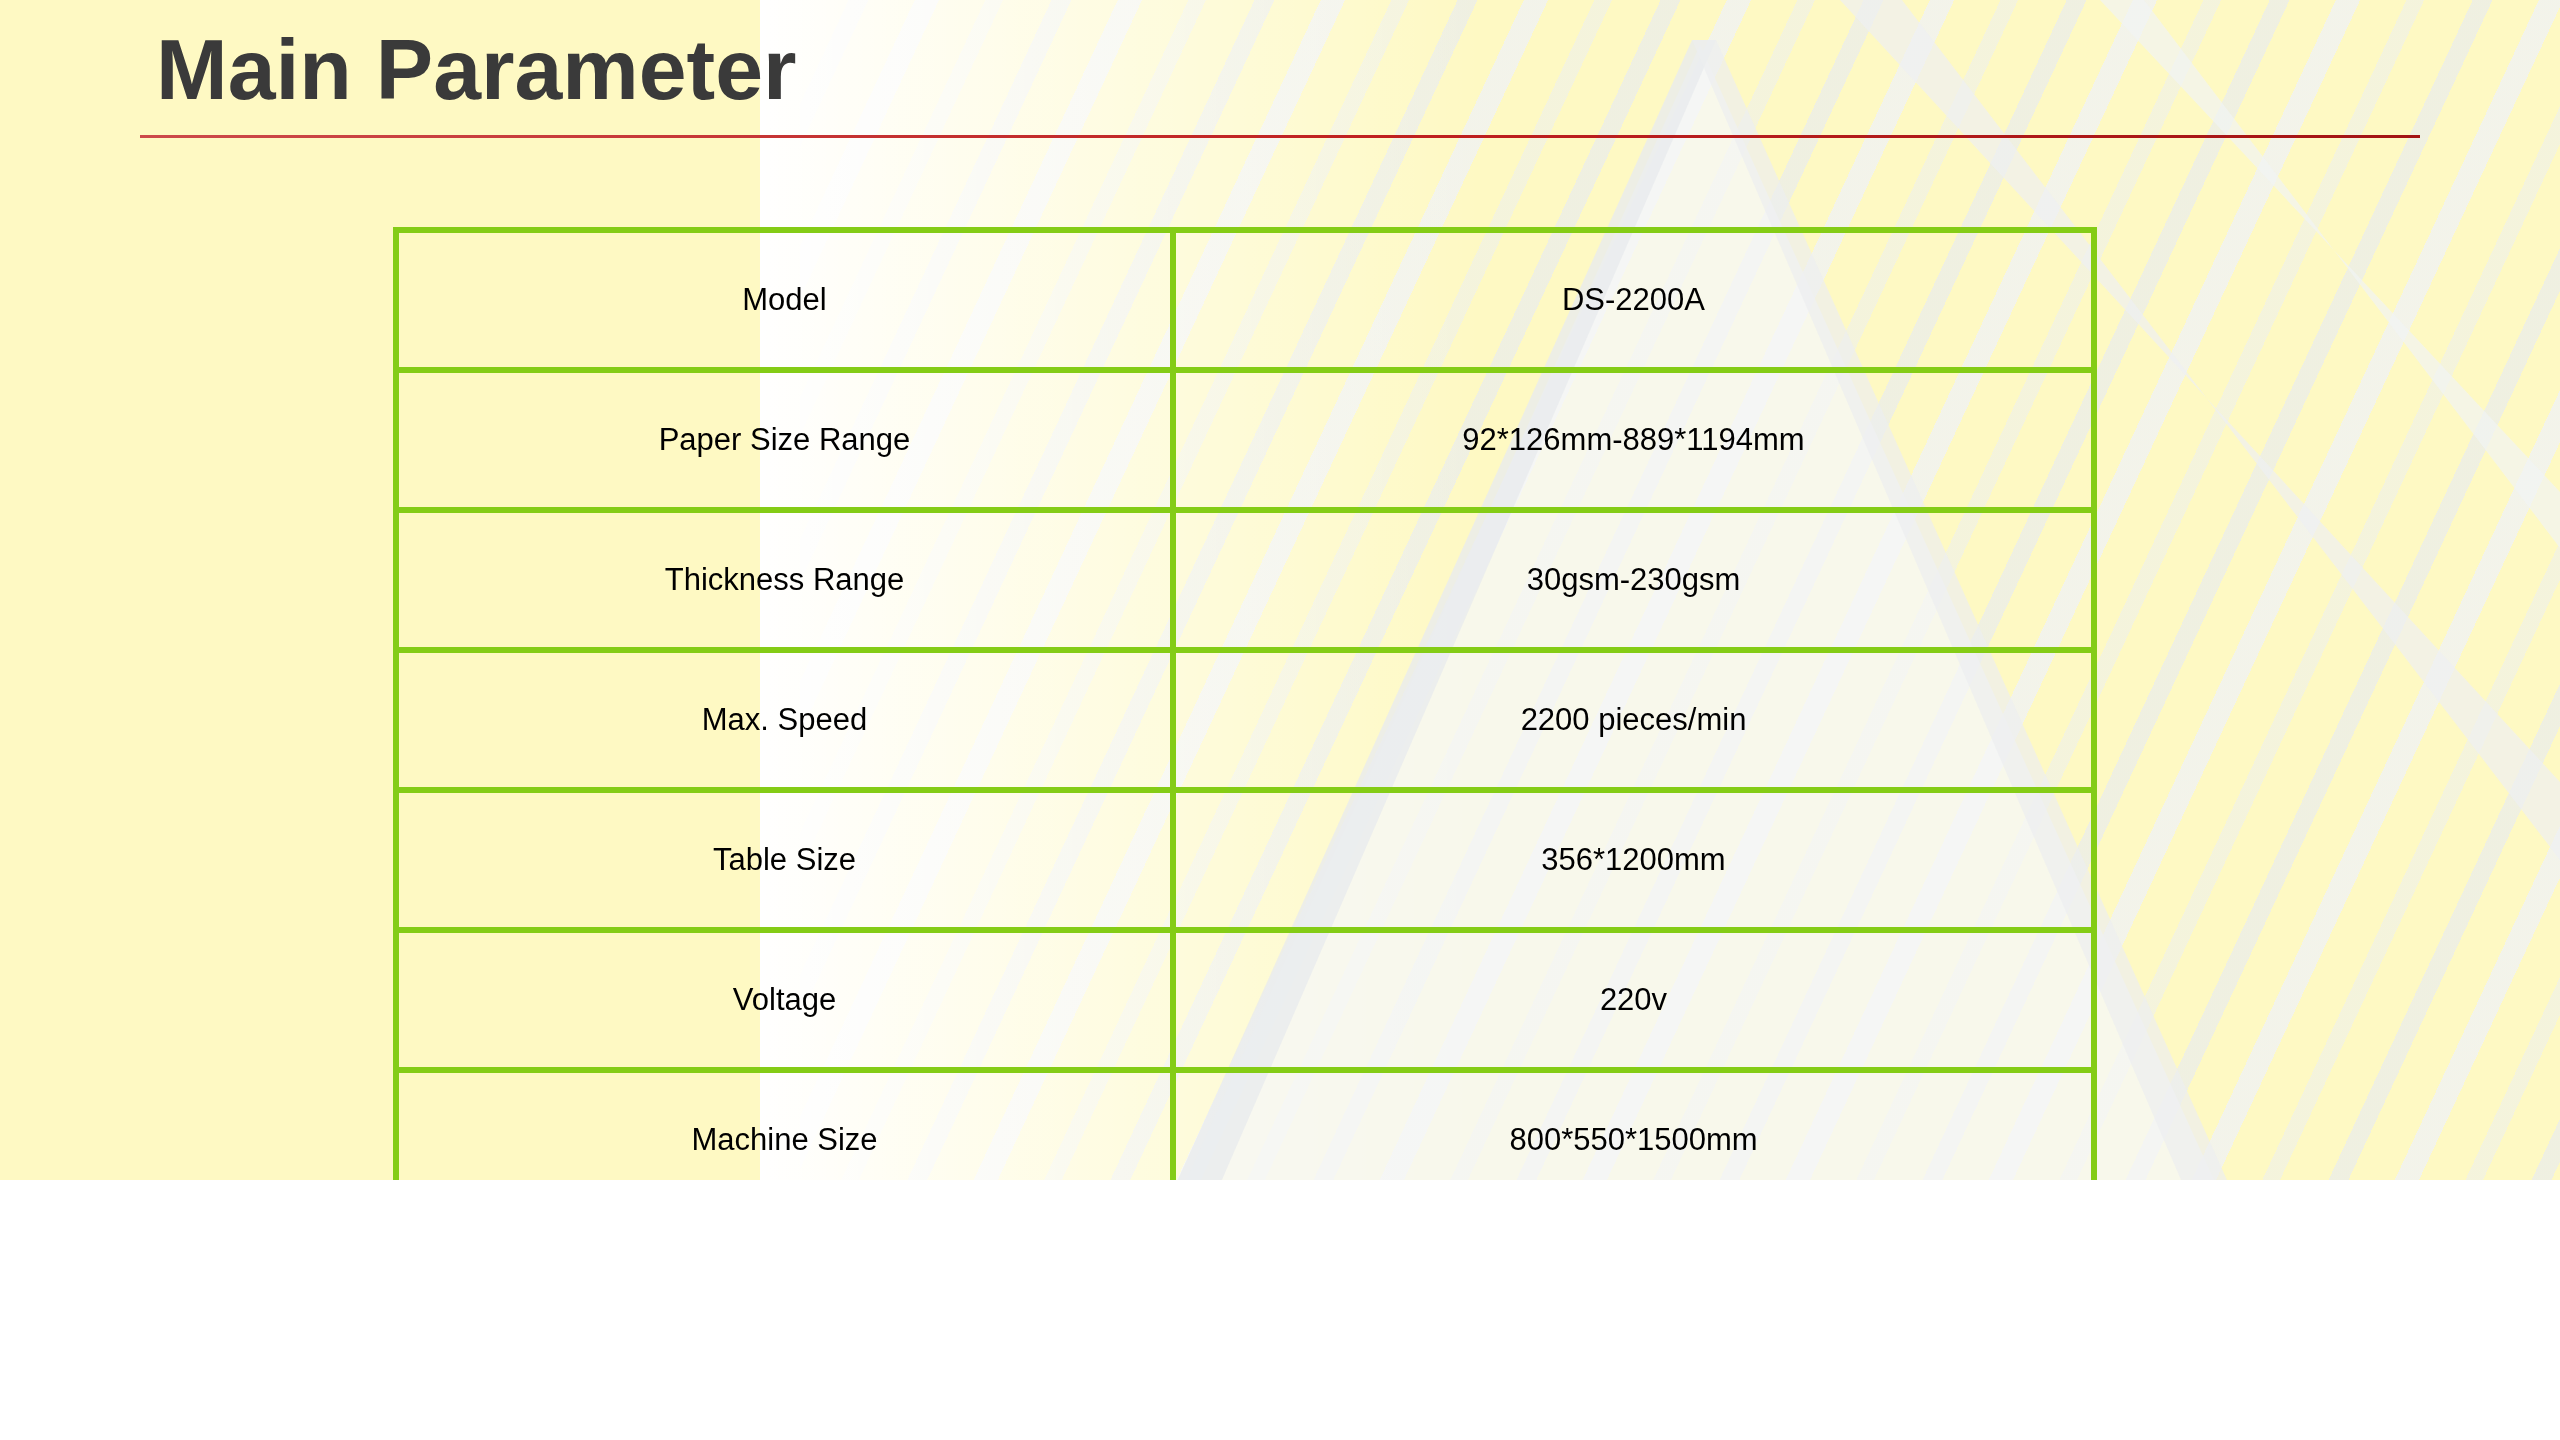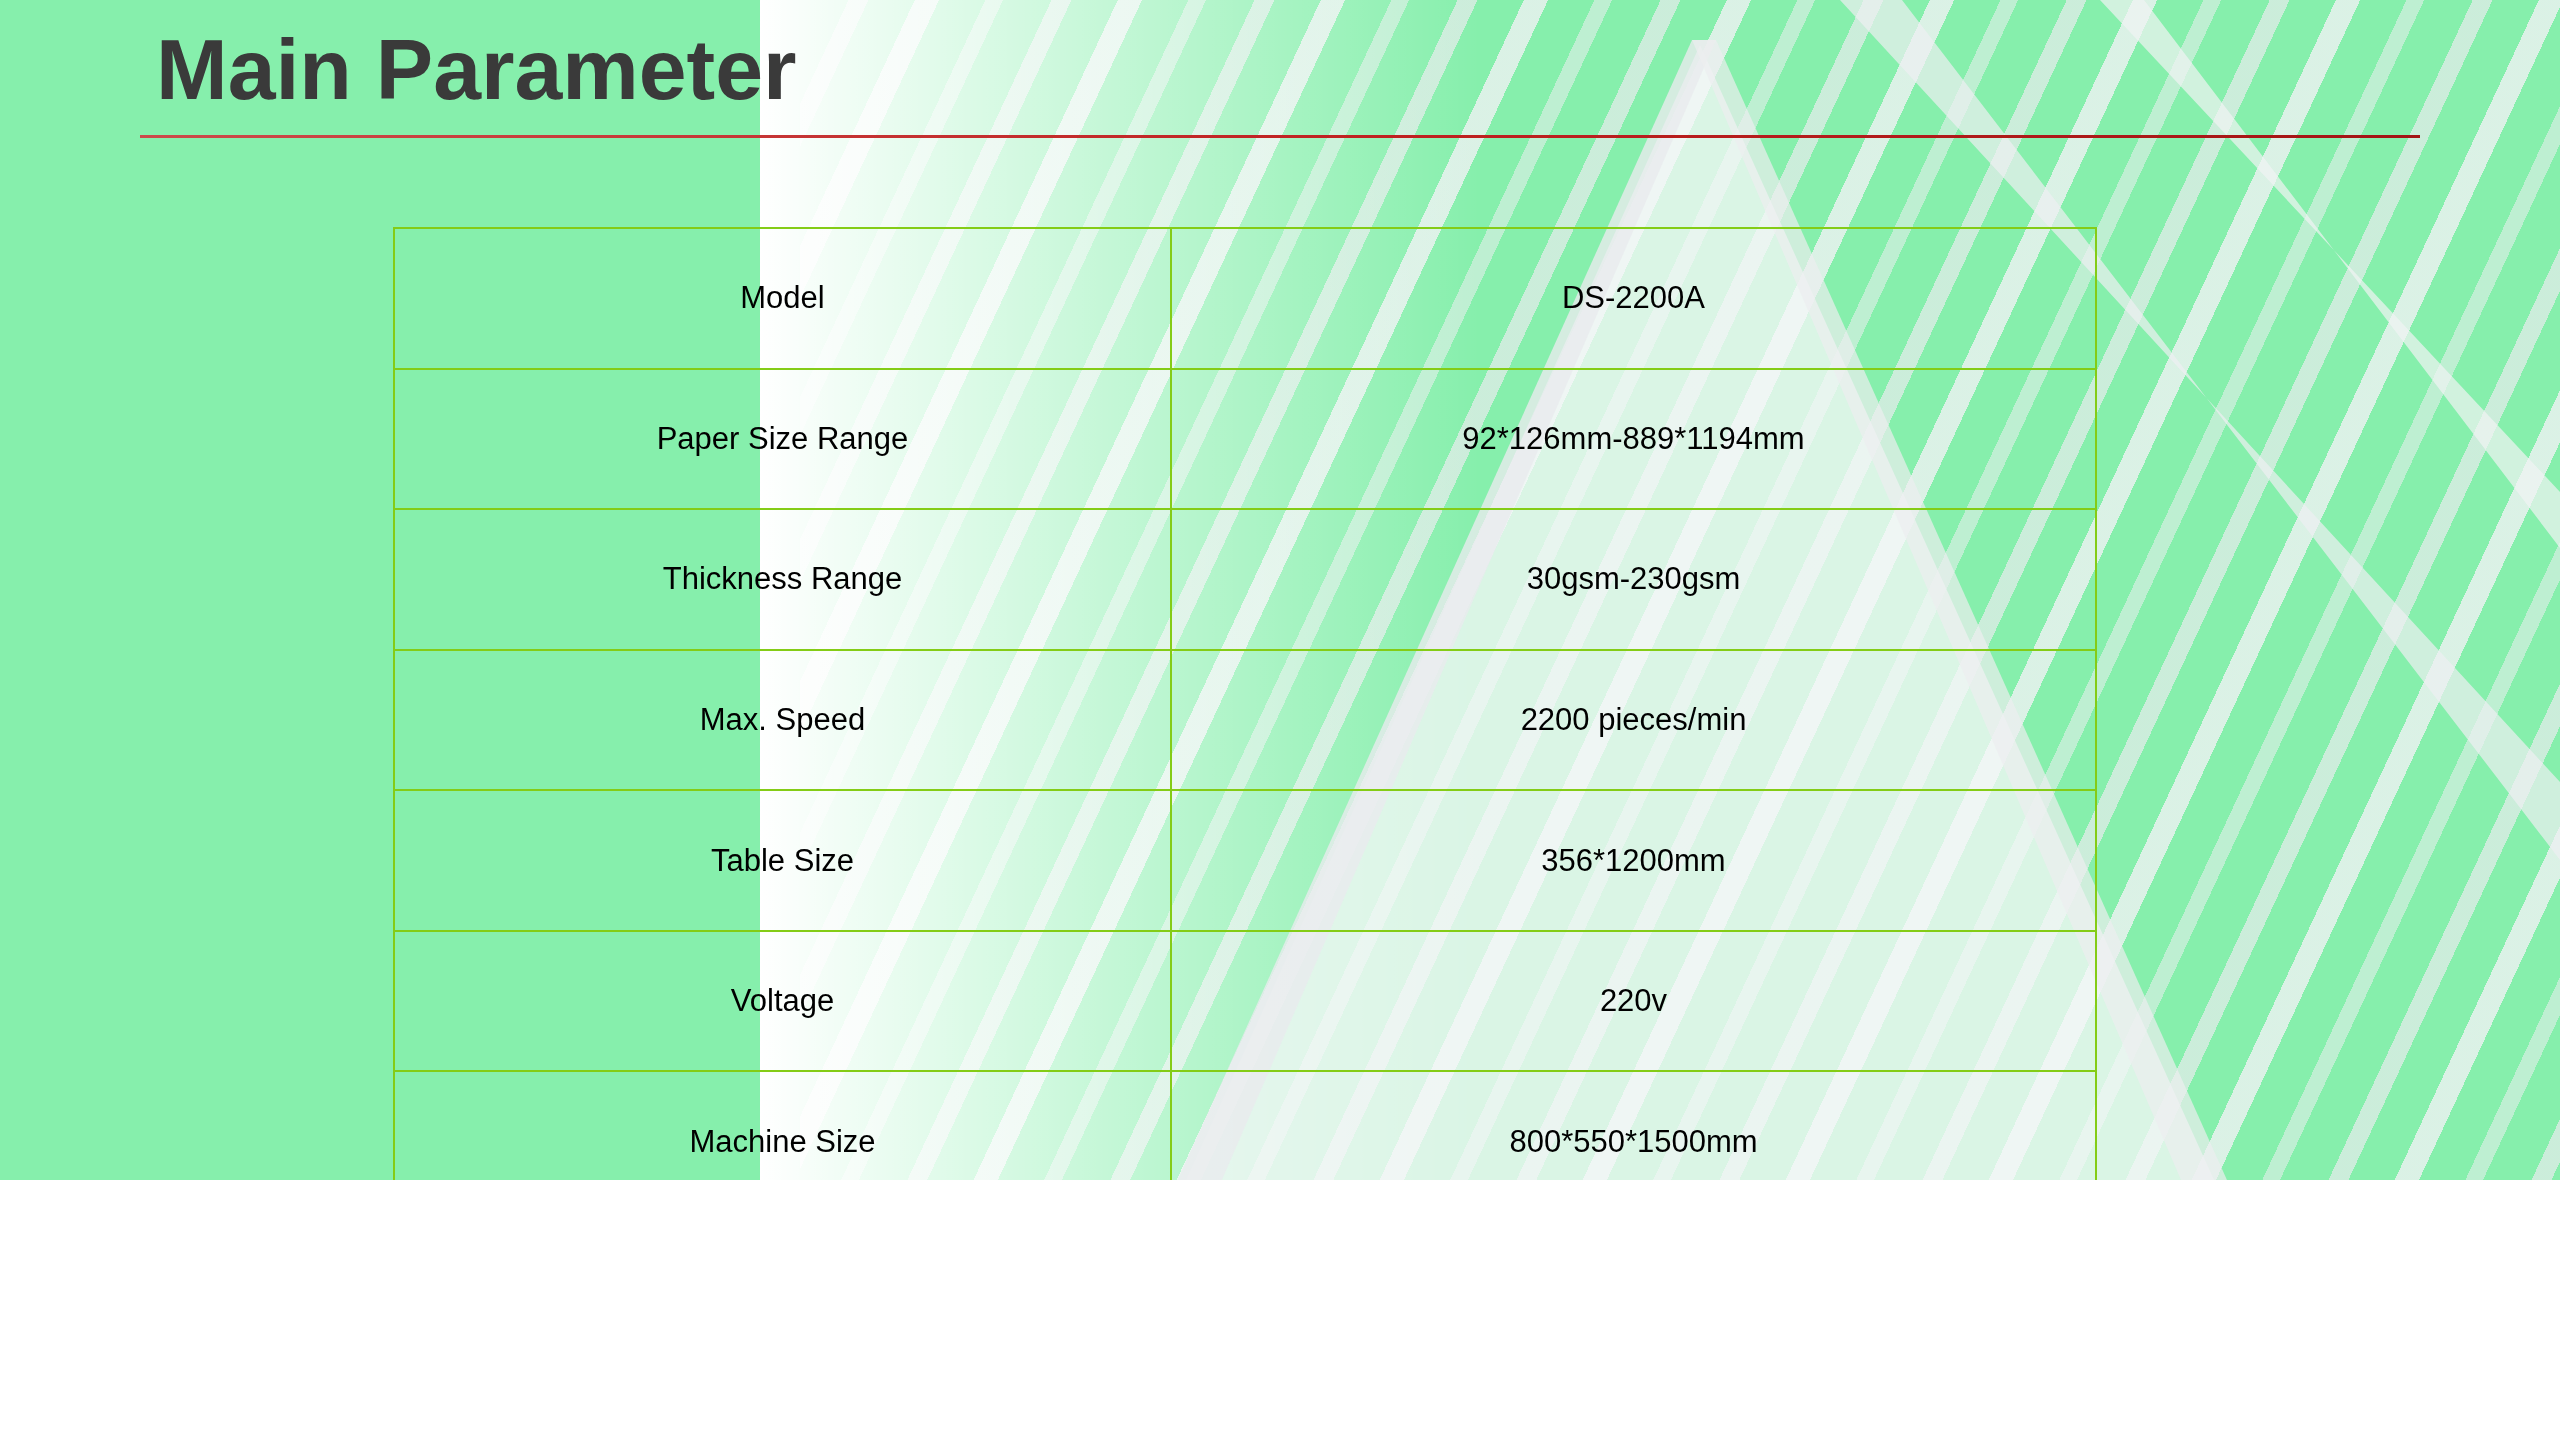--- a/index.html
+++ b/index.html
@@ -5,21 +5,21 @@
   html, body {
     margin: 0;
     padding: 0;
     background: #ffffff;
   }
   .slide {
     position: relative;
     width: 2560px;
     height: 1180px;
     overflow: hidden;
-    background: #86efac;
+    background: #fef9c3;
     font-family: "Liberation Sans", sans-serif;
   }
 
   
   .watermark {
     position: absolute;
     inset: 0;
     z-index: 0;
     pointer-events: none;
   }
@@ -80,21 +80,21 @@
     position: absolute;
     left: 393px;
     top: 227px;
     width: 1704px;
     height: 986px;
     border-collapse: collapse;
     table-layout: fixed;
     z-index: 1;
   }
   .spec-table td {
-    border: 2px solid #84cc16;
+    border: 6px solid #84cc16;
     text-align: center;
     vertical-align: middle;
     font-size: 31px;
     color: #000000;
     padding: 0;
     background: transparent;
   }
   .col-label { width: 777px; }
 
   

